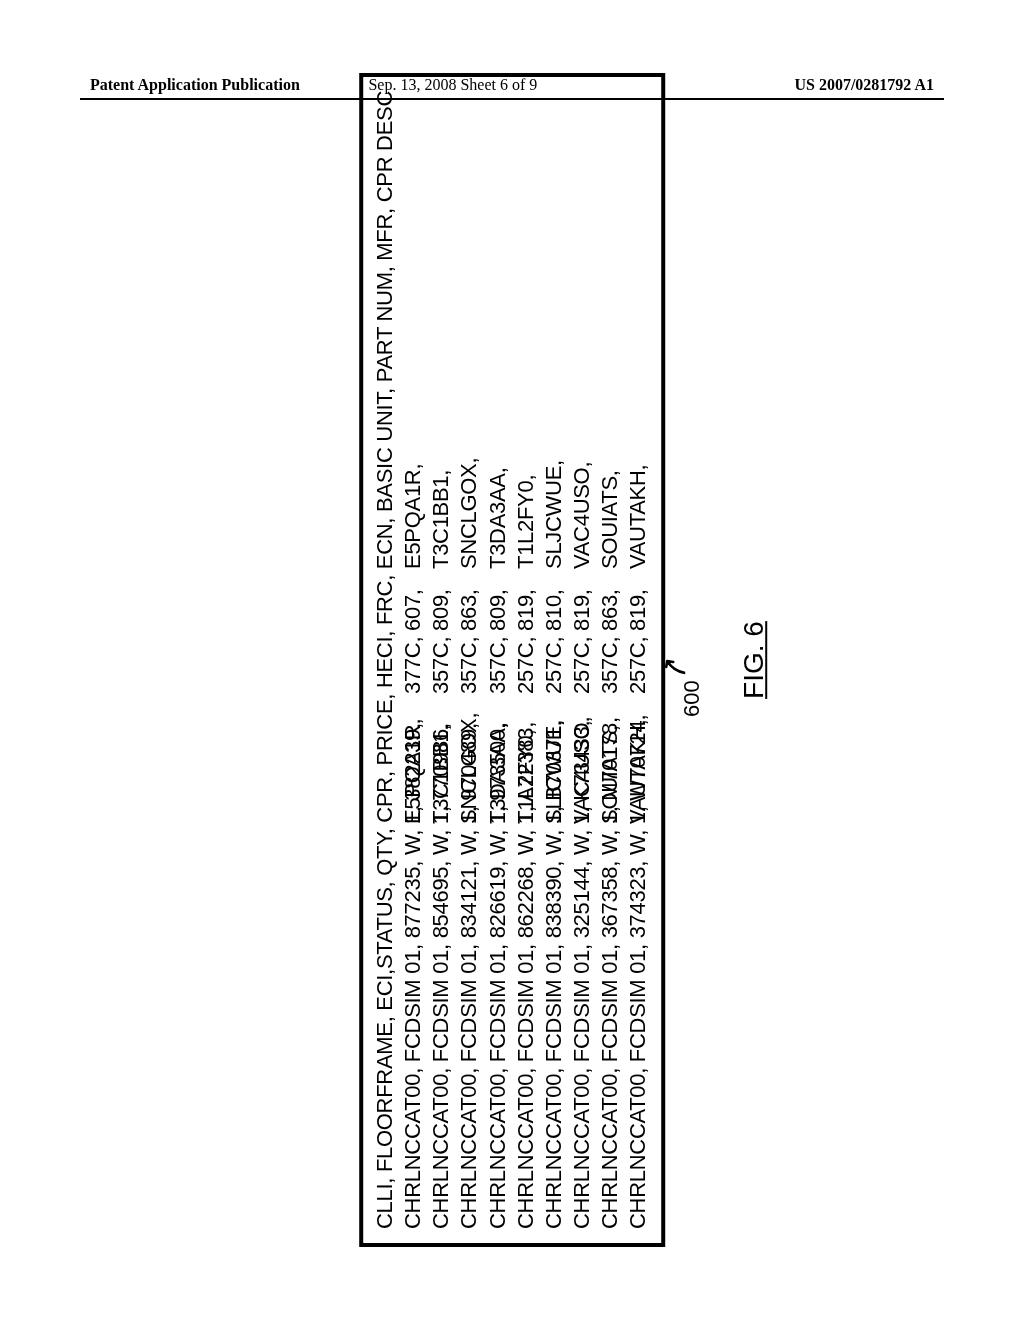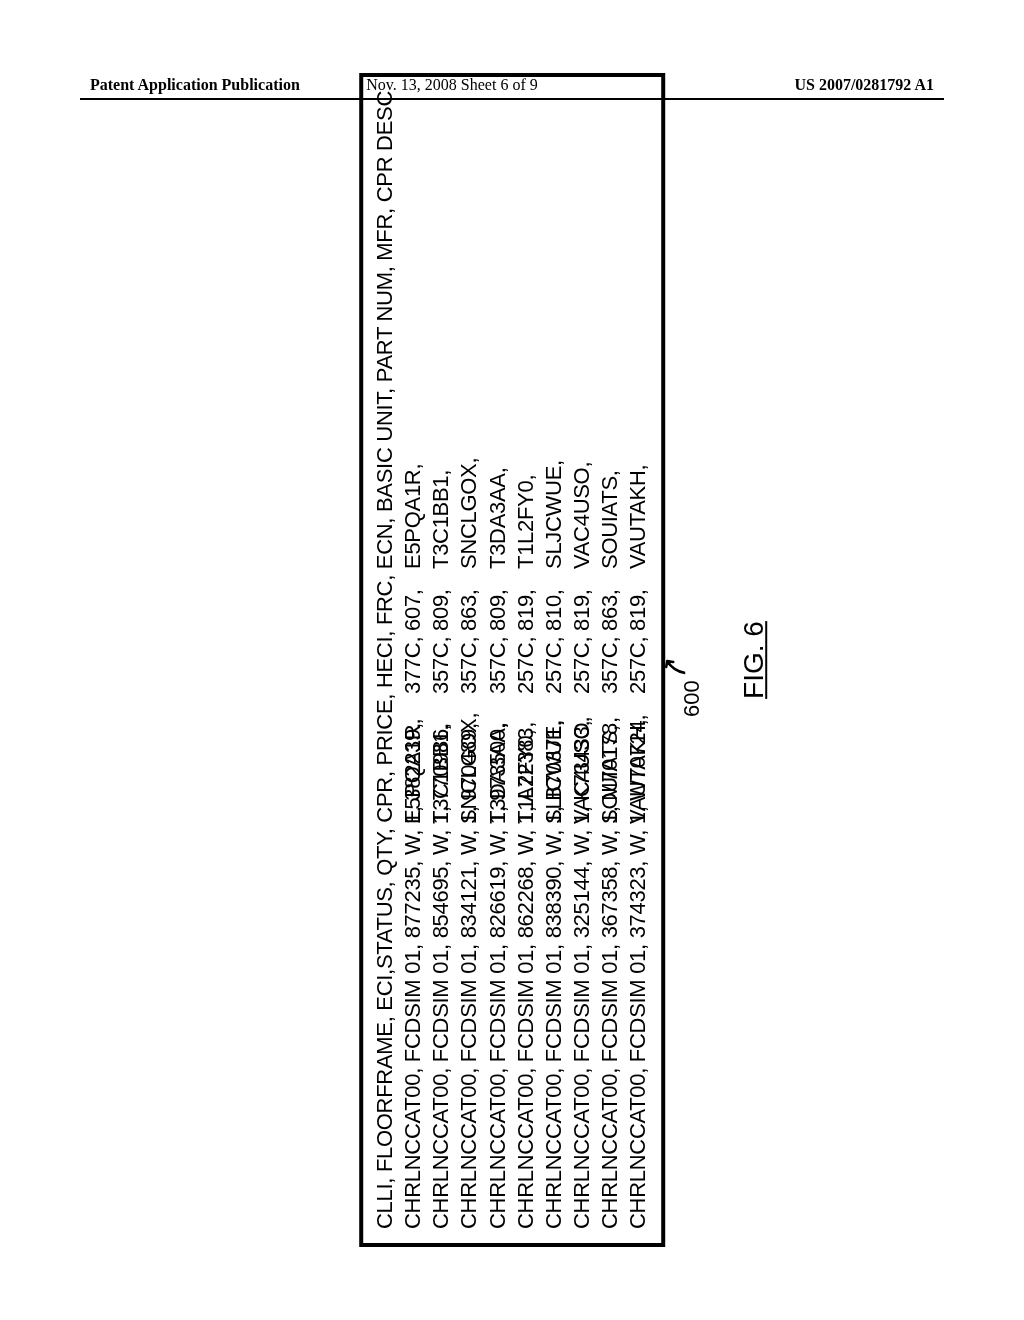--- a/index.html
+++ b/index.html
@@ -88,21 +88,21 @@
       text-align: center;
       font-size: 28px;
       text-decoration: underline;
     }
   </style>
 </head>
 <body>
 
 <div class="header">
   <span class="header-left">Patent Application Publication</span>
-  <span class="header-center">Nov. 13, 2008  Sheet 6 of 9</span>
+  <span class="header-center">Sep. 13, 2008  Sheet 6 of 9</span>
   <span class="header-right">US 2007/0281792 A1</span>
 </div>
 <div class="hr-line"></div>
 
 <div class="figure-container">
   <div class="data-box">
     <div class="data-row">
       <span>CLLI, FLOORFRAME, ECI,STATUS, QTY, CPR, PRICE, HECI, FRC, ECN, BASIC UNIT, PART NUM, MFR, CPR DESC</span>
     </div>
     <div class="data-row">

